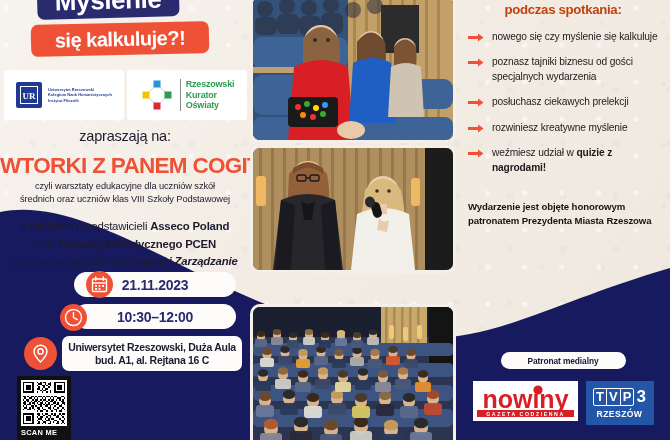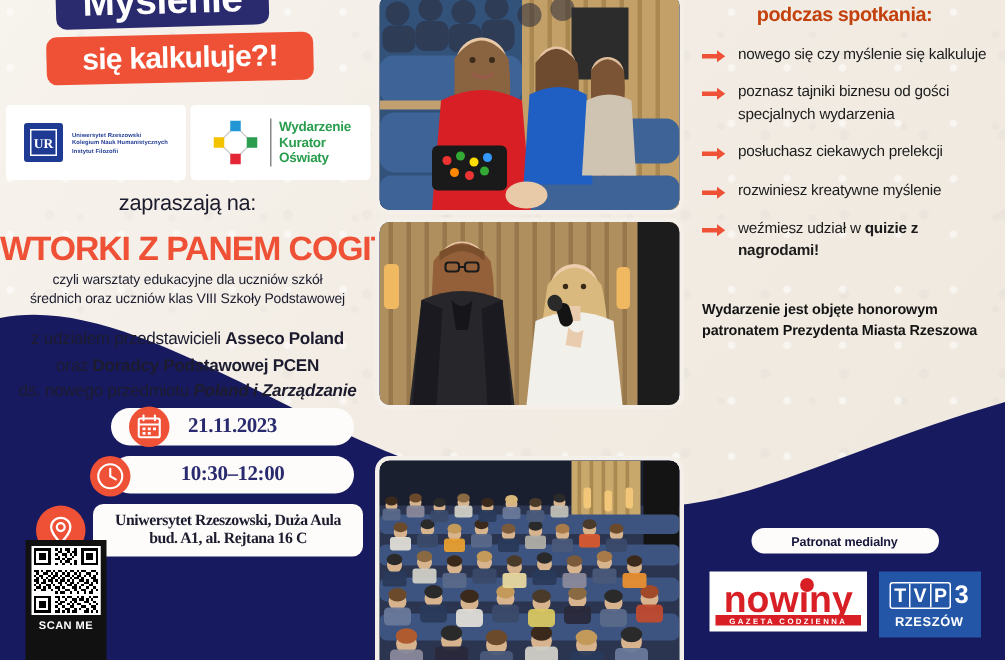--- a/index.html
+++ b/index.html
@@ -202,21 +202,20 @@
     border-radius: 13px;
     display: flex;
     align-items: center;
     justify-content: center;
   }
   .pill-text {
     font-size: 14px;
     font-weight: bold;
     color: #2a2a6e;
     letter-spacing: -.3px;
-    font-family: Liberation Serif, serif;
   }
   .pill.place {
     left: 62px;
     width: 180px;
     height: 35px;
     background: #fdfcfa;
     border-radius: 7px;
     flex-direction: column;
     justify-content: center;
     gap: 1px;
@@ -239,23 +238,23 @@
   .icon-circle.clk  { left: 60px; top: 0px; }
   .icon-circle.pin  { left: 24px; top: 1px; width: 33px; height: 33px; }
 
   
   .qr-box {
     position: absolute;
     left: 17px;
     bottom: 0px;
     width: 54px;
     background: #111111;
-    padding: 4px 4px 18px 4px;
+    padding: 4px 4px 2px 4px;
     box-sizing: border-box;
-    text-align: center;
+    text-align: left;
   }
   .qr-img {
     width: 46px;
     height: 46px;
     display: block;
     background: #ffffff;
   }
   .qr-label {
     color: #ffffff;
     font-size: 7.4px;
@@ -458,40 +457,40 @@
 
       <div class="logo-card">
         <svg width="34" height="34" viewBox="0 0 34 34">
           <path d="M17 6 L28 17 L17 28 L6 17 Z" fill="none" stroke="#cfcfcf" stroke-width="1"></path>
           <rect x="13.5" y="2.5" width="7" height="7" fill="#2196d4"></rect>
           <rect x="24.5" y="13.5" width="7" height="7" fill="#2a9d4e"></rect>
           <rect x="13.5" y="24.5" width="7" height="7" fill="#e32636"></rect>
           <rect x="2.5" y="13.5" width="7" height="7" fill="#f3c300"></rect>
         </svg>
         <div class="pko-text">
-          <div>Wydarzenie</div>
+          <div>Rzeszowski</div>
           <div>Kurator</div>
           <div>Oświaty</div>
         </div>
       </div>
     </div>
 
     <div class="invite">
       <div class="invite-lead">zapraszają na:</div>
       <div class="invite-title">WTORKI Z PANEM COGITO</div>
       <div class="invite-sub">
         <div>czyli warsztaty edukacyjne dla uczniów szkół</div>
         <div>średnich oraz uczniów klas VIII Szkoły Podstawowej</div>
       </div>
       <div class="invite-part">
         <div>
           <span>z udziałem przedstawicieli </span><b>Asseco Poland</b>
         </div>
         <div>
-          <span>oraz </span><b>Doradcy Podstawowej PCEN</b>
+          <span>oraz </span><b>Doradcy Metodycznego PCEN</b>
         </div>
         <div>
           <span>ds. nowego przedmiotu </span><i>Poland i Zarządzanie</i>
         </div>
       </div>
     </div>
 
     <div class="details">
 
       <div class="detail-row">

